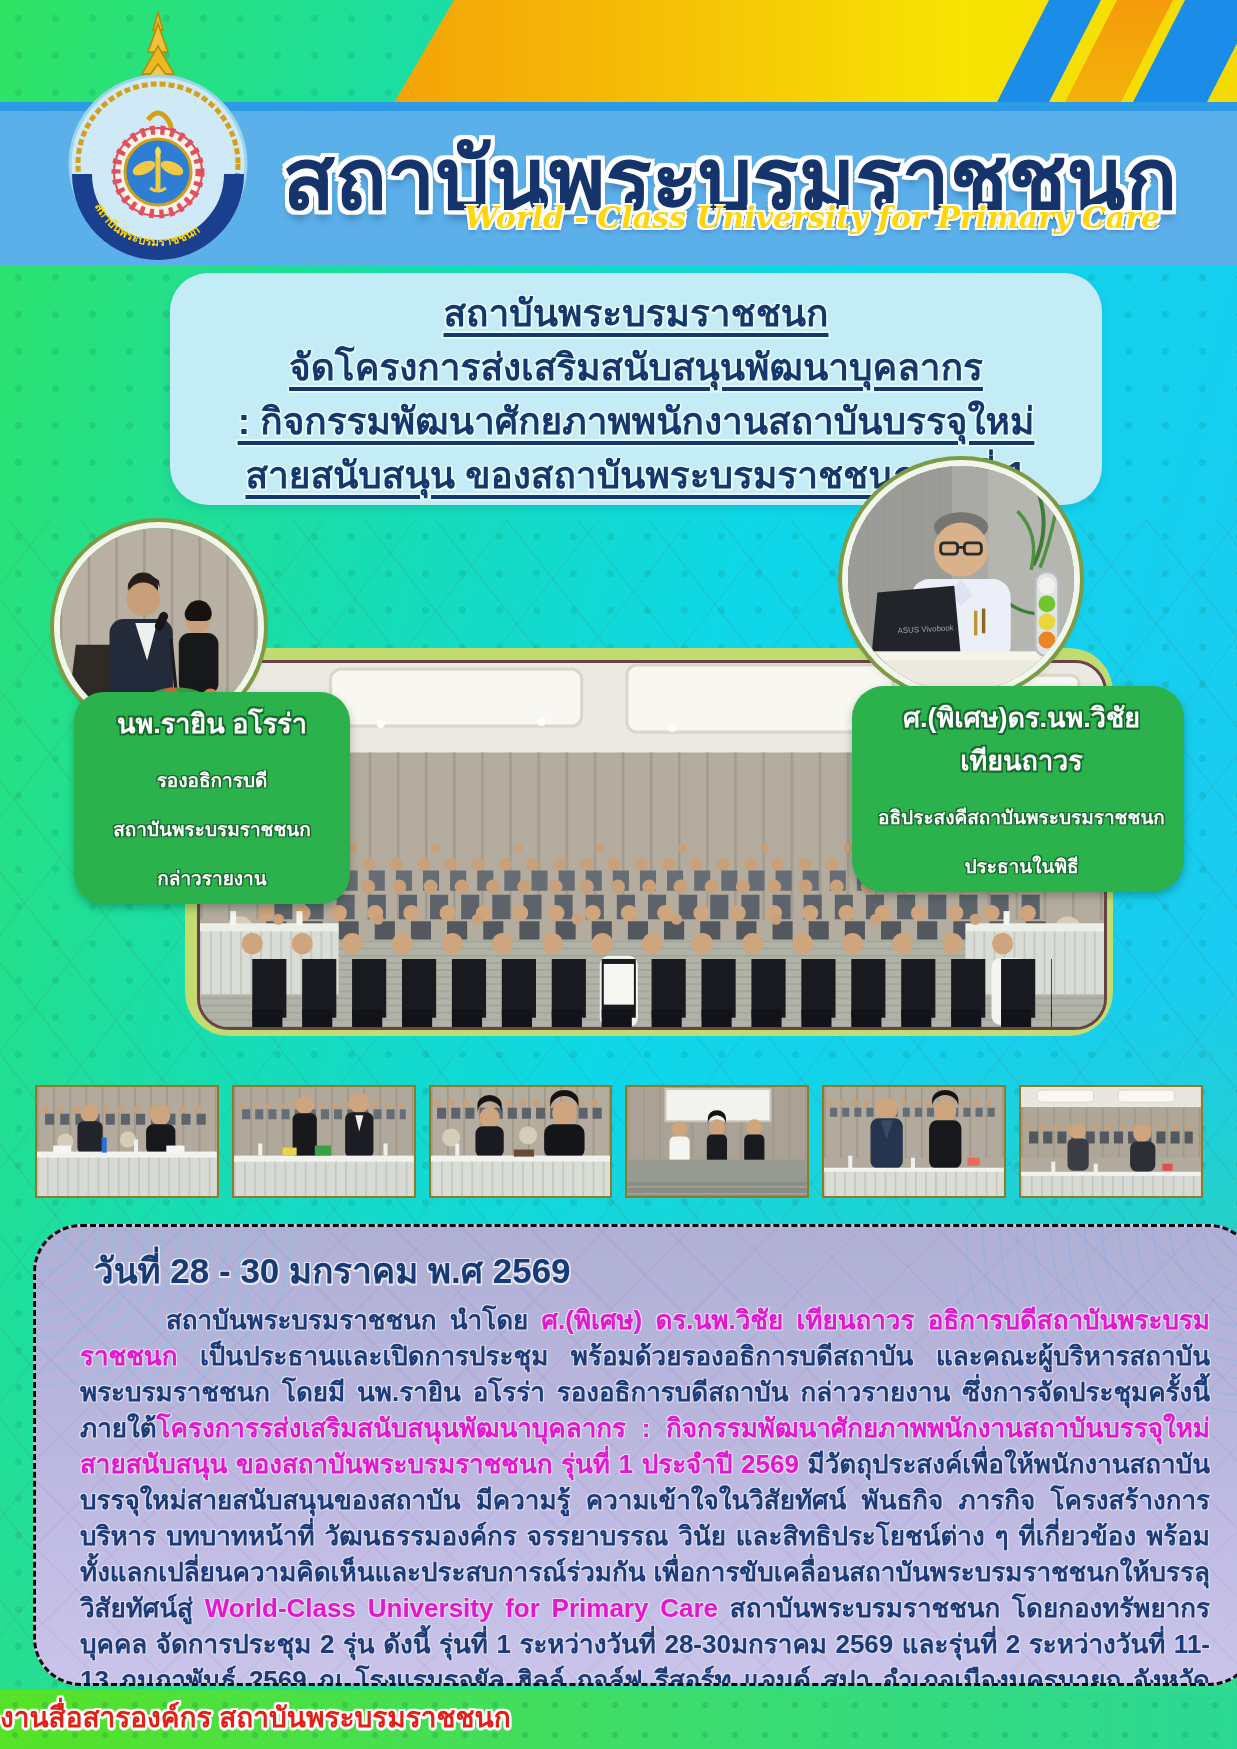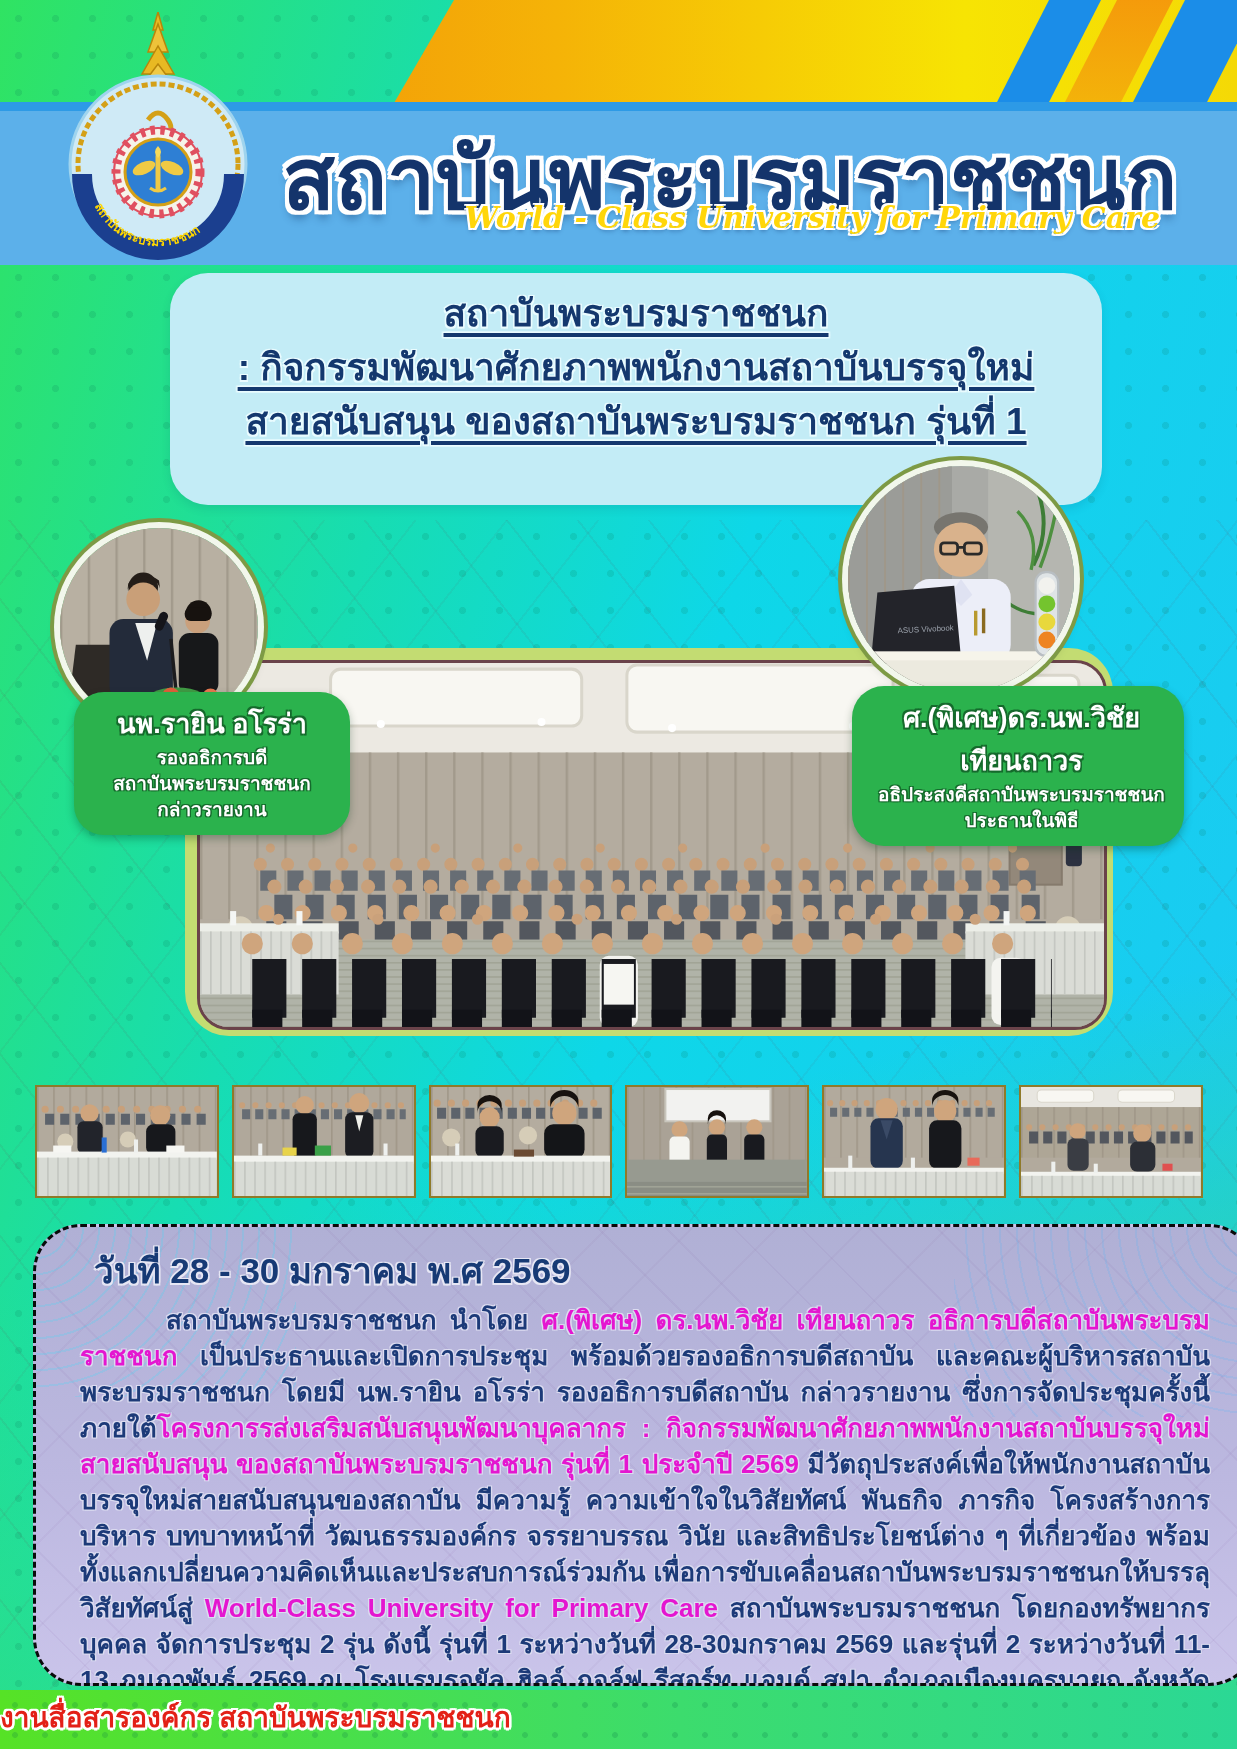--- a/index.html
+++ b/index.html
@@ -52,21 +52,21 @@
   .inset{border-radius:50%;overflow:hidden;z-index:6;
     box-shadow:0 0 0 6px #f2f7ec,0 0 0 10px #7d9a45,0 6px 12px rgba(0,40,30,.35);}
   .inset svg{display:block;width:100%;height:100%;}
   .inset-left{left:60px;top:528px;width:198px;height:198px;}
   .inset-right{left:848px;top:466px;width:226px;height:226px;}
   .plate{z-index:7;background:#2bb24d;border-radius:30px;text-align:center;color:#fff;
     padding:10px 12px 12px;box-sizing:border-box;box-shadow:0 4px 8px rgba(0,50,20,.3);}
   .plate .nm{font-size:27px;font-weight:800;
     text-shadow:-1.6px -1.6px 0 #156a2c,1.6px -1.6px 0 #156a2c,-1.6px 1.6px 0 #156a2c,1.6px 1.6px 0 #156a2c;}
   .plate .sub{font-size:19px;font-weight:700;line-height:26px;
-    text-shadow:-1.3px -1.3px 0 #156a2c,1.3px -1.3px 0 #156a2c,-1.3px 1.3px 0 #156a2c,1.3px 1.3px 0 #156a2c;}
+    text-shadow:-1.3px -1.3px 0 #156a2c,1.3px -1.3px 0 #156a2c,-1.3px 1.3px 0 #156a2c,1.3px 1.3px 0 #156a2c;margin-top:23px;}
   .plate-left{left:74px;top:692px;width:276px;}
   .plate-right{left:852px;top:686px;width:332px;border-radius:32px;padding-left:19px;}
   
   .strip{left:35px;top:1085px;width:1168px;height:113px;z-index:2;display:flex;gap:13px;}
   .strip .ph{flex:1 1 0;border:2.5px solid #8f7a2a;background:#b2aa9d;overflow:hidden;}
   .strip .ph svg{display:block;width:100%;height:100%;}
   
   .info-box{left:33px;top:1224px;width:1224px;height:462px;z-index:2;box-sizing:border-box;
     border:3px dashed #0a0a0a;border-radius:48px;overflow:hidden;
     background:
@@ -158,20 +158,21 @@
     </g>
     <path id="sealband" d="M36 164 a70 70 0 0 0 140 0" fill="none"></path>
     <path d="M30 162 a76 76 0 0 0 152 0" fill="none" stroke="#1b3f8f" stroke-width="20"></path>
     <text font-size="12" fill="#ffd700" font-weight="bold">
       <textPath href="#sealband" startOffset="14%">สถาบันพระบรมราชชนก</textPath>
     </text>
   </svg>
 
   <div class="abs title-box">
     <div class="ln">สถาบันพระบรมราชชนก</div>
+    <div class="ln">จัดโครงการส่งเสริมสนับสนุนพัฒนาบุคลากร</div>
     <div class="ln">: กิจกรรมพัฒนาศักยภาพพนักงานสถาบันบรรจุใหม่</div>
     <div class="ln">สายสนับสนุน ของสถาบันพระบรมราชชนก รุ่นที่ 1</div>
   </div>
 
   <div class="abs photo-frame">
     <div class="photo-inner">
       <svg viewBox="0 0 900 358" preserveAspectRatio="none">
         <rect x="0" y="0" width="900" height="96" fill="#ece9e2"></rect>
         <rect x="130" y="6" width="250" height="56" rx="10" fill="#f8f7f2" stroke="#d9d6cb" stroke-width="3"></rect>
         <rect x="425" y="2" width="265" height="66" rx="10" fill="#f8f7f2" stroke="#d9d6cb" stroke-width="3"></rect>

